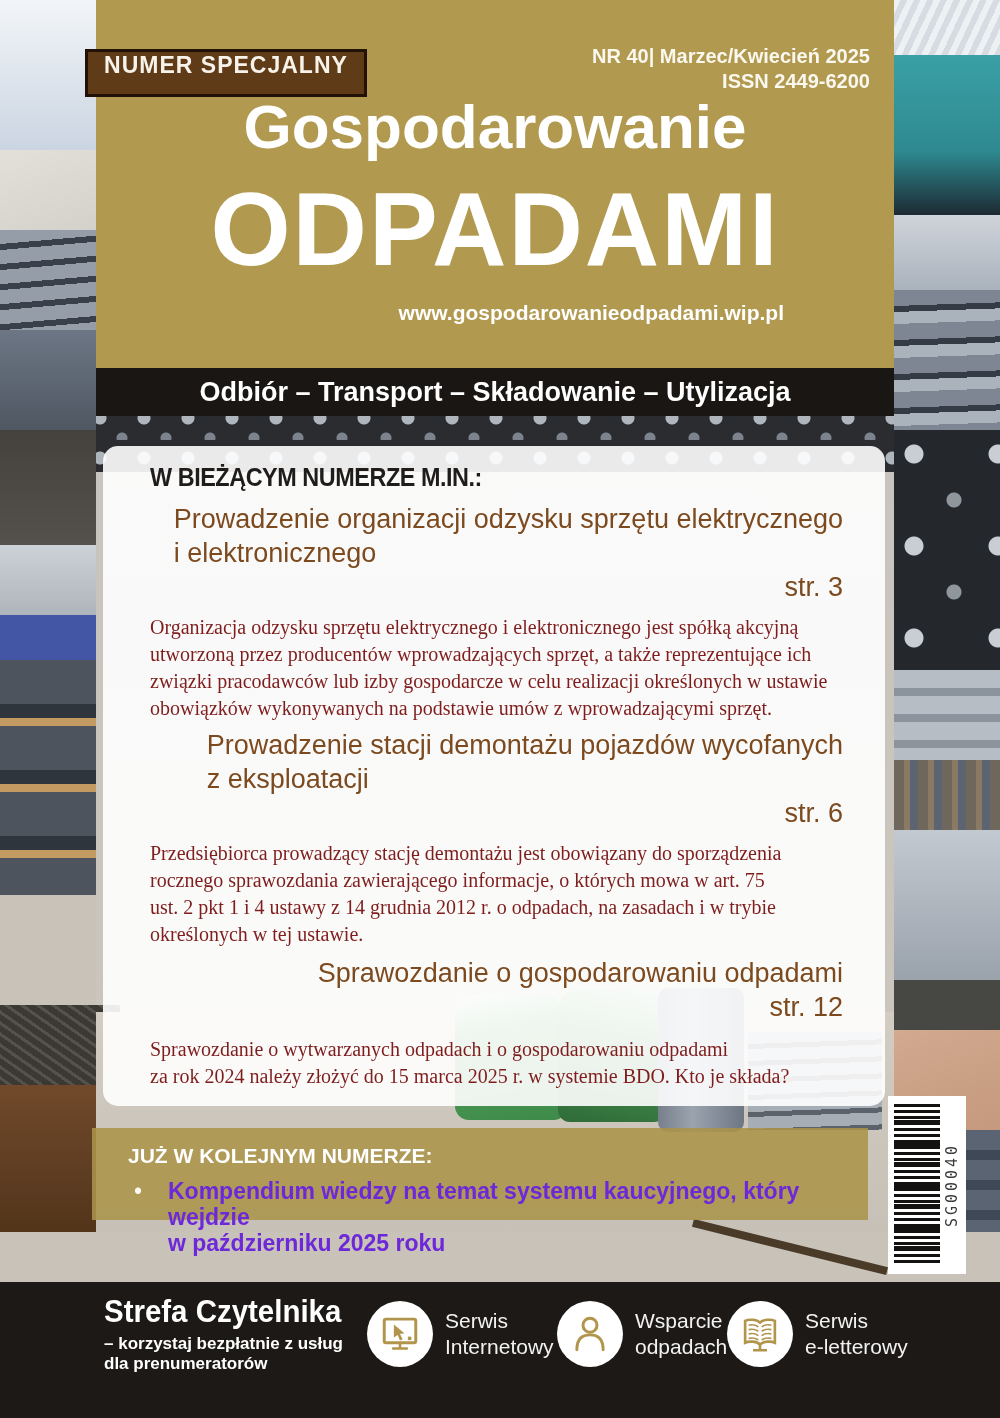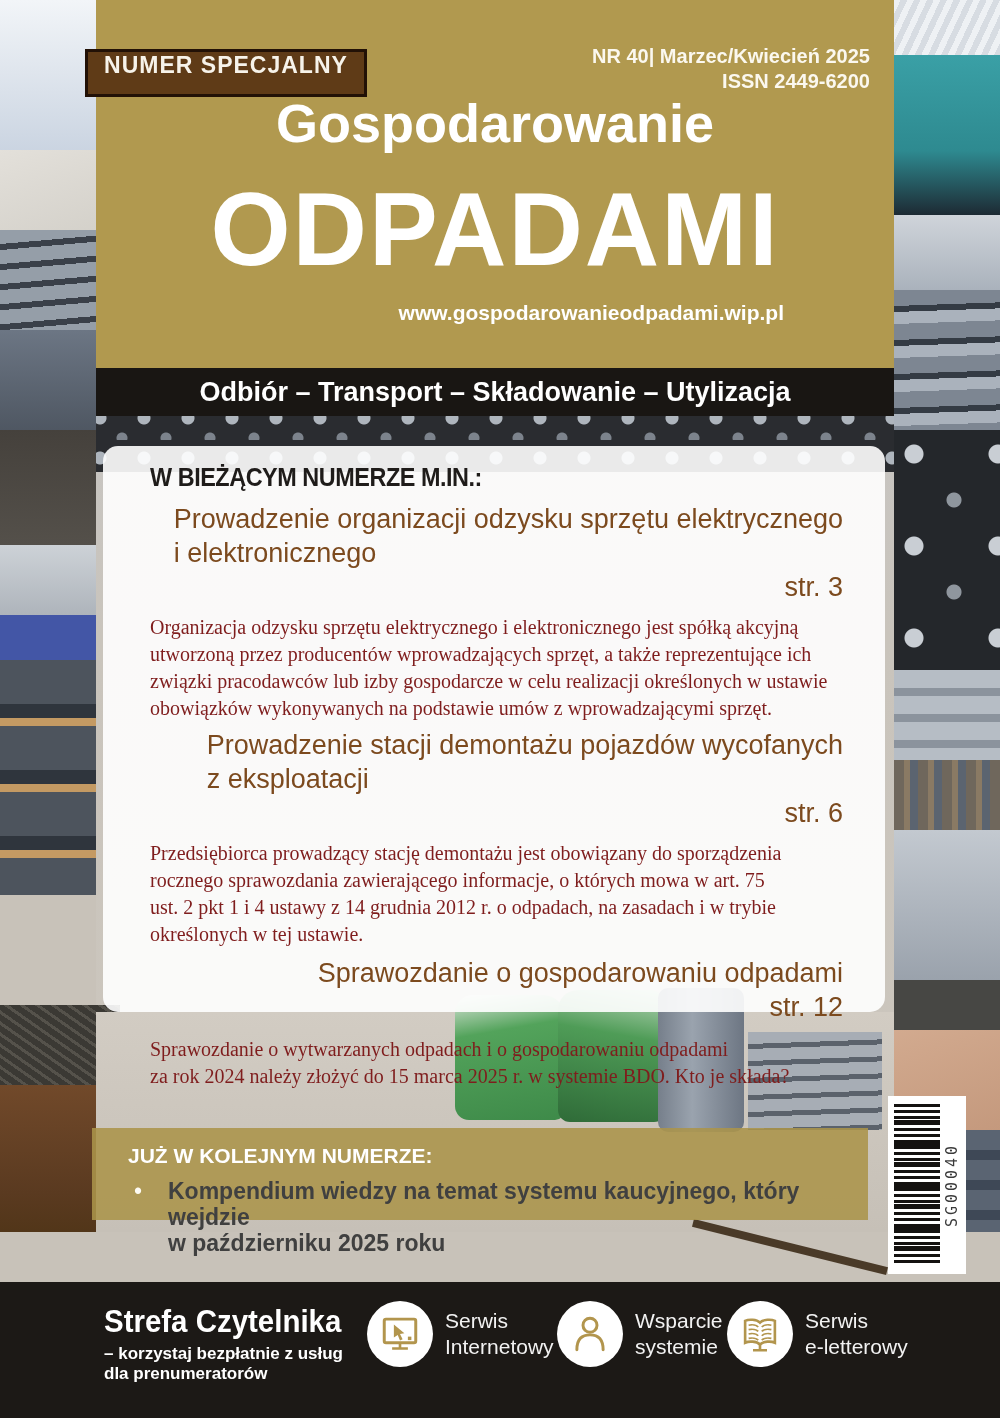--- a/index.html
+++ b/index.html
@@ -53,61 +53,61 @@
   .ph-bottomground{left:0;top:1232px;width:1000px;height:50px;background:#c8c2b9;}
   .ph-pipe{left:690px;top:1243px;width:200px;height:8px;background:#4a3categorical;background:#4a3a28;transform:rotate(14deg);}
 
   
   .banner{left:96px;top:0;width:798px;height:368px;background:#b1994f;z-index:5;}
   .badge{left:85px;top:49px;width:276px;height:42px;background:#5f3b17;border:3px solid #221106;
     z-index:6;display:flex;align-items:flex-start;justify-content:center;}
   .badge span{color:#f7f3ea;font-weight:bold;font-size:23px;letter-spacing:1px;}
   .issue{position:absolute;right:24px;top:44px;text-align:right;color:#fbf8ef;font-weight:bold;font-size:20px;line-height:25px;}
   .mag-title1{position:absolute;left:0;width:100%;top:96px;text-align:center;color:#ffffff;
-    font-size:54px;font-weight:bold;line-height:1;}
+    font-size:62px;font-weight:bold;line-height:1;}
   .mag-title2{position:absolute;left:0;width:100%;top:178px;text-align:center;color:#ffffff;
     font-size:103px;font-weight:bold;line-height:1;letter-spacing:2px;}
   .website{position:absolute;right:110px;top:301px;color:#ffffff;font-weight:bold;font-size:21px;}
   .tagbar{left:96px;top:368px;width:798px;height:48px;background:#191613;z-index:5;
     display:flex;align-items:center;justify-content:center;}
   .tagbar span{color:#ffffff;font-weight:bold;font-size:27px;}
 
   
-  .card{left:103px;top:446px;width:782px;height:566px;background:rgba(255,255,255,0.9);
+  .card{left:103px;top:446px;width:782px;height:660px;background:rgba(255,255,255,0.9);
     border-radius:15px;z-index:6;box-sizing:border-box;padding:16px 42px 0 47px;}
   .card-heading{font-size:26px;font-weight:bold;color:#1f1c1a;letter-spacing:-0.5px;
     transform:scaleX(0.9);transform-origin:left center;line-height:30px;}
   .article-head{display:flex;justify-content:space-between;align-items:flex-end;flex-direction:column;}
   .article-title{font-size:27px;line-height:34px;color:#7c4a1e;}
   .article-page{font-size:27px;line-height:34px;color:#7c4a1e;white-space:nowrap;}
   .article-summary{margin:10px 0 0 0;font-family:"Liberation Serif",serif;font-size:20px;
     line-height:27px;color:#7f1d1d;}
   .a1{margin-top:10px;} .a2{margin-top:6px;} .a3{margin-top:8px;}
   .p3{margin-top:12px;}
 
   
   .next{left:92px;top:1128px;width:776px;height:92px;background:rgba(171,148,74,0.88);z-index:6;
     box-sizing:border-box;padding:16px 20px 0 36px;}
   .next-heading{color:#ffffff;font-weight:bold;font-size:21px;line-height:24px;}
   .next-item{display:flex;margin-top:10px;}
   .next-bullet{color:#fdfbf4;font-size:23px;line-height:26px;width:34px;flex:0 0 34px;text-align:left;padding-left:6px;}
-  .next-text{color:#404040;font-weight:bold;font-size:23px;line-height:26px;}
+  .next-text{color:#6d28d9;font-weight:bold;font-size:23px;line-height:26px;}
 
   
   .barcode{left:888px;top:1096px;width:78px;height:178px;background:#ffffff;z-index:7;}
   .barcode-bars{position:absolute;left:6px;top:8px;width:46px;height:162px;
     background-image:repeating-linear-gradient(180deg,rgba(0,0,0,0) 0 16px,#141210 16px 21px),
                      repeating-linear-gradient(180deg,#141210 0 3px,#ffffff 3px 6px);}
   .barcode-label{position:absolute;left:868px;top:1175px;width:170px;height:20px;z-index:8;
     transform:rotate(-90deg);text-align:center;font-family:"DejaVu Sans Mono",monospace;
     font-size:15px;letter-spacing:3px;color:#3a3a3a;}
 
   
   .footer{left:0;top:1282px;width:1000px;height:136px;background:#1c1916;z-index:6;}
-  .reader-zone{position:absolute;left:104px;top:22px;color:#ffffff;}
+  .reader-zone{position:absolute;left:104px;top:12px;color:#ffffff;}
   .reader-title{font-size:31px;font-weight:bold;line-height:36px;transform:scaleX(0.95);transform-origin:left center;}
   .reader-sub{font-size:17px;font-weight:bold;line-height:20px;margin-top:4px;}
   .service{position:absolute;top:19px;display:flex;align-items:center;}
   .svc1{left:367px;} .svc2{left:557px;} .svc3{left:727px;}
   .svc-circle{width:66px;height:66px;border-radius:50%;background:#ffffff;flex:0 0 66px;
     display:flex;align-items:center;justify-content:center;}
   .svc-label{margin-left:12px;color:#f2f2f2;font-size:21px;line-height:26px;}
 </style>
 </head>
 <body>
@@ -234,21 +234,21 @@
   </div>
 
   <div class="service svc2">
     <div class="svc-circle">
       <svg width="42" height="42" viewBox="0 0 48 48">
         <circle cx="24" cy="14" r="8" fill="none" stroke="#b2954d" stroke-width="3.4"></circle>
         <path d="M9 42 C9 29 15 25 24 25 C33 25 39 29 39 42" fill="none" stroke="#b2954d" stroke-width="3.4" stroke-linecap="round"></path>
       </svg>
     </div>
     <div class="svc-label lines">Wsparcie
-systemie</div>
+odpadach</div>
   </div>
 
   <div class="service svc3">
     <div class="svc-circle">
       <svg width="42" height="42" viewBox="0 0 48 48">
         <path d="M24 11 C20 7 11 7 7 9 L7 34 C11 32 20 32 24 36 C28 32 37 32 41 34 L41 9 C37 7 28 7 24 11 Z" fill="none" stroke="#b2954d" stroke-width="3"></path>
         <path d="M11 14 C15 13 20 14 22 16 M11 19 C15 18 20 19 22 21 M11 24 C15 23 20 24 22 26 M11 29 C15 28 20 29 22 31" stroke="#b2954d" stroke-width="2" fill="none"></path>
         <path d="M37 14 C33 13 28 14 26 16 M37 19 C33 18 28 19 26 21 M37 24 C33 23 28 24 26 26 M37 29 C33 28 28 29 26 31" stroke="#b2954d" stroke-width="2" fill="none"></path>
         <path d="M24 36 L24 41 M16 42.5 L32 42.5" stroke="#b2954d" stroke-width="3" fill="none"></path>
       </svg>

